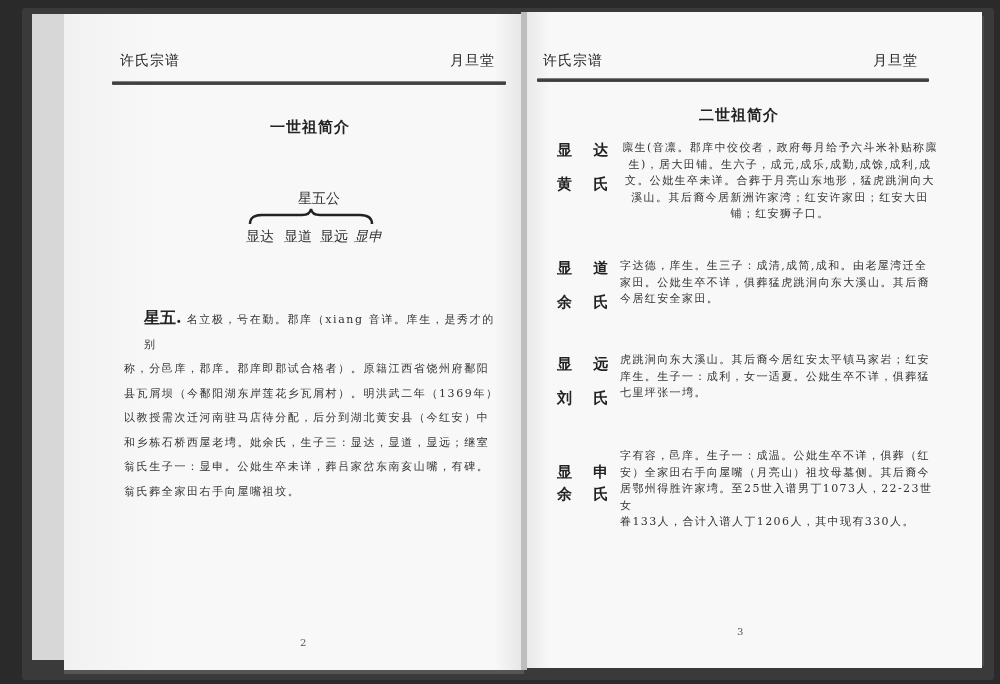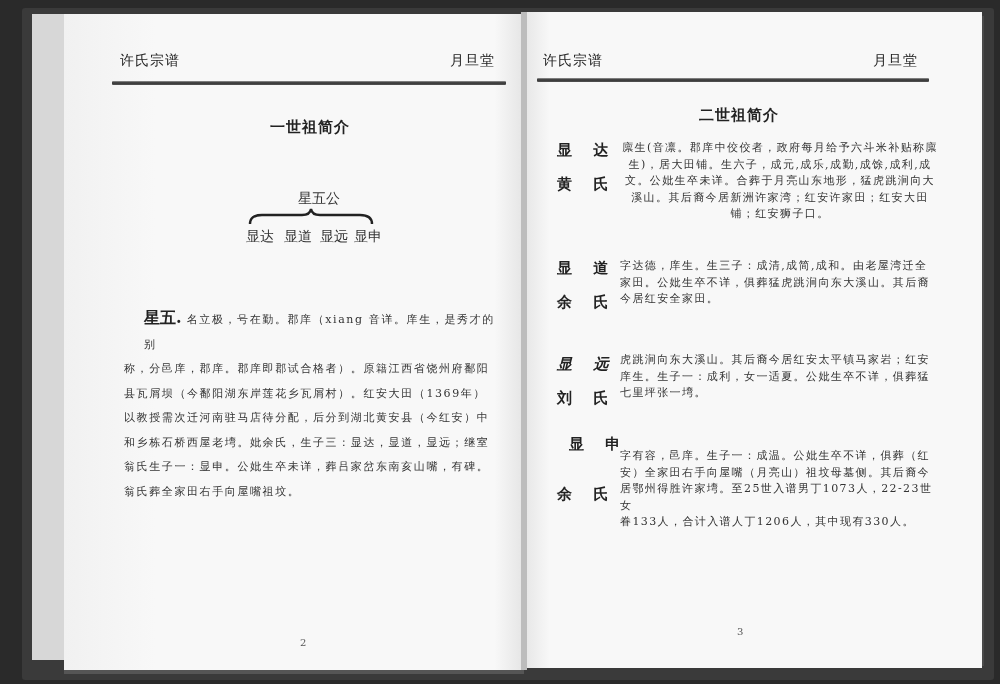--- a/index.html
+++ b/index.html
@@ -157,27 +157,27 @@
   <div class="page-title" style="left:206px; top:104px;">一世祖简介</div>
 
   <div>
     <span class="tree-root" style="left:234px; top:176px;">星五公</span>
     <svg style="position:absolute; left:184px; top:194px;" width="126" height="18">
       <path d="M2 16 Q2 7 14 7 L54 7 Q62 7 63 1 Q64 7 72 7 L112 7 Q124 7 124 16" fill="none" stroke="#222" stroke-width="2.4"></path>
     </svg>
     <span class="tree-child" style="left:182px; top:214px;">显达</span>
     <span class="tree-child" style="left:220px; top:214px;">显道</span>
     <span class="tree-child" style="left:256px; top:214px;">显远</span>
-    <span class="tree-child" style="left:290px; top:214px;">显申</span>
+    <span class="tree-child" style="left:290px; top:214px;font-style:italic;">显申</span>
   </div>
 
   <div class="body-text" style="left:60px; top:252px; width:380px;margin-top:40px;">
     <div style="padding-left:20px;"><span class="lead">星五.</span> <span>名立极，号在勤。郡庠（xiang 音详。庠生，是秀才的别</span></div>
     <div>称，分邑庠，郡庠。郡庠即郡试合格者）。原籍江西省饶州府鄱阳</div>
-    <div>县瓦屑坝（今鄱阳湖东岸莲花乡瓦屑村）。红安大田（1369年）</div>
+    <div>县瓦屑坝（今鄱阳湖东岸莲花乡瓦屑村）。明洪武二年（1369年）</div>
     <div>以教授需次迁河南驻马店待分配，后分到湖北黄安县（今红安）中</div>
     <div>和乡栋石桥西屋老塆。妣余氏，生子三：显达，显道，显远；继室</div>
     <div>翁氏生子一：显申。公妣生卒未详，葬吕家岔东南亥山嘴，有碑。</div>
     <div>翁氏葬全家田右手向屋嘴祖坟。</div>
   </div>
 
   <span class="page-number" style="left:236px; top:623px;">2</span>
 </div>
 
 <div class="gutter"></div>
@@ -205,31 +205,31 @@
     <div class="entry-name" style="left:30px; top:242px;">显 道</div>
     <div class="entry-name" style="left:30px; top:276px;">余 氏</div>
     <div class="entry-text" style="left:93px; top:246px; width:320px;">
       <div>字达德，庠生。生三子：成清,成简,成和。由老屋湾迁全</div>
       <div>家田。公妣生卒不详，俱葬猛虎跳涧向东大溪山。其后裔</div>
       <div>今居红安全家田。</div>
     </div>
   </div>
 
   <div>
-    <div class="entry-name" style="left:30px; top:338px;font-style:italic;">显 远</div>
+    <div class="entry-name" style="left:30px; top:338px;">显 远</div>
     <div class="entry-name" style="left:30px; top:372px;">刘 氏</div>
     <div class="entry-text" style="left:93px; top:340px; width:320px;">
       <div>虎跳涧向东大溪山。其后裔今居红安太平镇马家岩；红安</div>
       <div>庠生。生子一：成利，女一适夏。公妣生卒不详，俱葬猛</div>
       <div>七里坪张一塆。</div>
     </div>
   </div>
 
   <div>
-    <div class="entry-name" style="left:30px; top:418px;margin-left:12px;">显 申</div>
+    <div class="entry-name" style="left:30px; top:446px;">显 申</div>
     <div class="entry-name" style="left:30px; top:468px;">余 氏</div>
     <div class="entry-text" style="left:93px; top:436px; width:320px;">
       <div>字有容，邑庠。生子一：成温。公妣生卒不详，俱葬（红</div>
       <div>安）全家田右手向屋嘴（月亮山）祖坟母墓侧。其后裔今</div>
       <div>居鄂州得胜许家塆。至25世入谱男丁1073人，22-23世女</div>
       <div>眷133人，合计入谱人丁1206人，其中现有330人。</div>
     </div>
   </div>
 
   <span class="page-number" style="left:210px; top:614px;">3</span>

